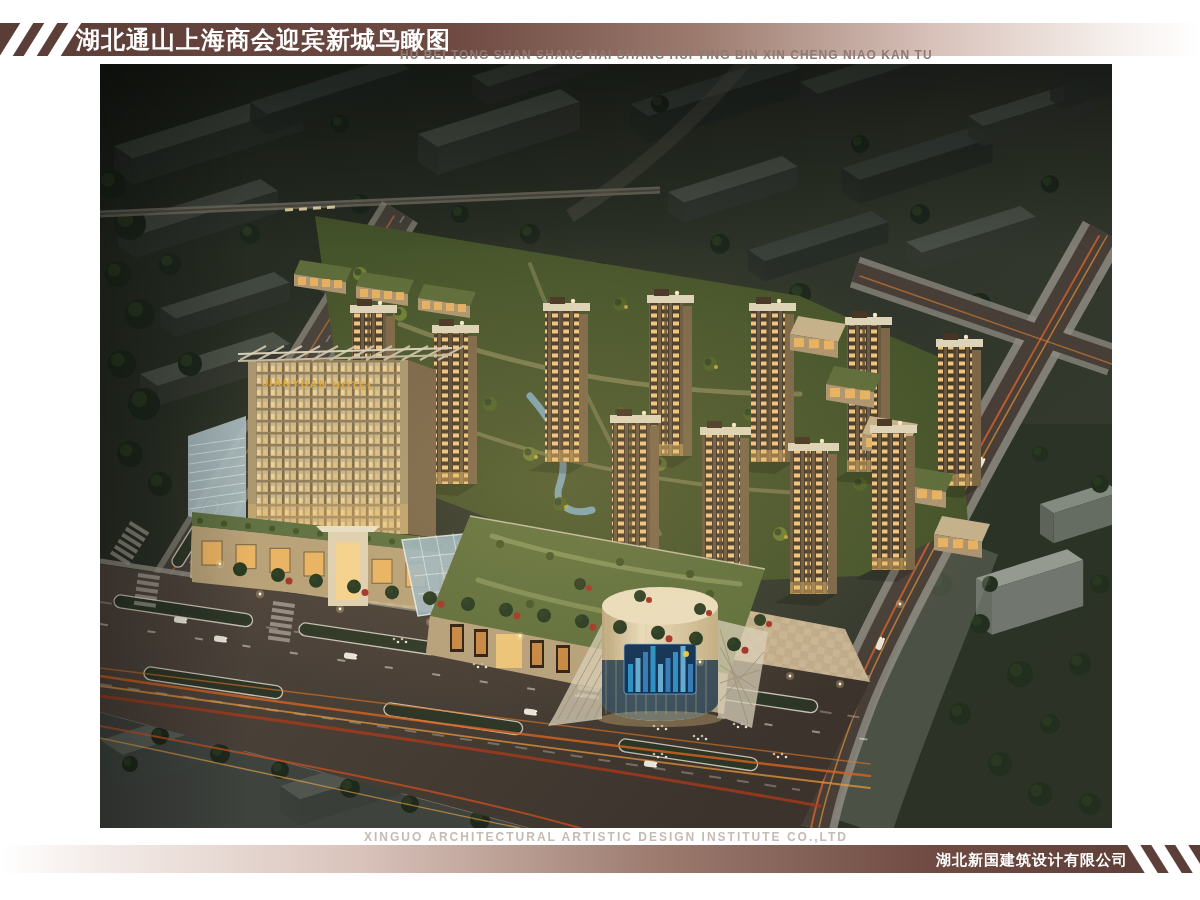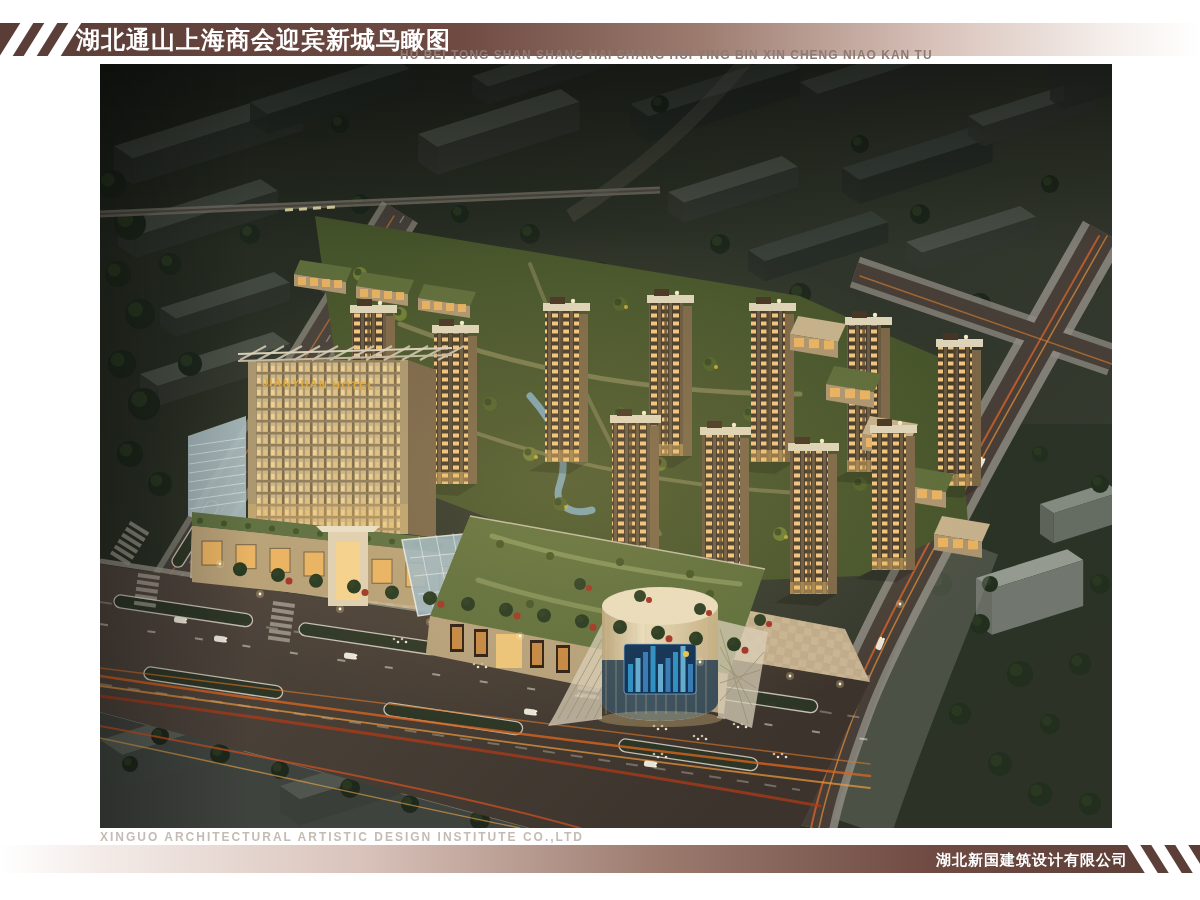--- a/index.html
+++ b/index.html
@@ -9,21 +9,21 @@
   .topbar{position:absolute;left:0;top:23px;width:1200px;height:33px;
     background:linear-gradient(90deg,var(--bar_dark,#5a3d37) 0%,#6e4a42 38%,#9c7a6e 58%,#d8c2ba 78%,#f6f0ed 93%,#ffffff 100%);}
   .stripe{position:absolute;width:13px;background:#fff;}
   .stripe.ts{top:23px;height:33px;transform:skewX(-32deg);}
   .stripe.bs{top:845px;height:28px;transform:skewX(32deg);}
   .title-cn{position:absolute;left:76px;top:23px;height:33px;line-height:34px;
     font-size:24px;font-weight:bold;color:var(--title_color,#fff);letter-spacing:1px;white-space:nowrap;}
   .pinyin{position:absolute;left:400px;top:48px;width:506px;text-align:left;
     font-size:12px;font-weight:bold;color:var(--pinyin_color,#8d7a72);letter-spacing:1px;white-space:nowrap;}
   
-  .credit{position:absolute;left:100px;top:830px;width:1012px;
+  .credit{position:absolute;left:100px;top:830px;width:1012px;text-align:center;
     font-size:12px;font-weight:bold;color:var(--credit_color,#c4bcb4);letter-spacing:2px;white-space:nowrap;}
   .botbar{position:absolute;left:0;top:845px;width:1200px;height:28px;
     background:linear-gradient(90deg,#ffffff 0%,#f4ece9 8%,#d9c3bb 30%,#9c7a6e 55%,#6e4a42 78%,var(--bar_dark,#5a3d37) 100%);}
   .company-cn{position:absolute;right:72px;top:845px;height:28px;line-height:29px;
     font-size:15px;font-weight:bold;color:#fff;letter-spacing:1px;white-space:nowrap;}
   
   .renderwrap{position:absolute;left:100px;top:64px;width:1012px;height:764px;background:#262b22;}
   svg{display:block;}
 </style>
 </head>

